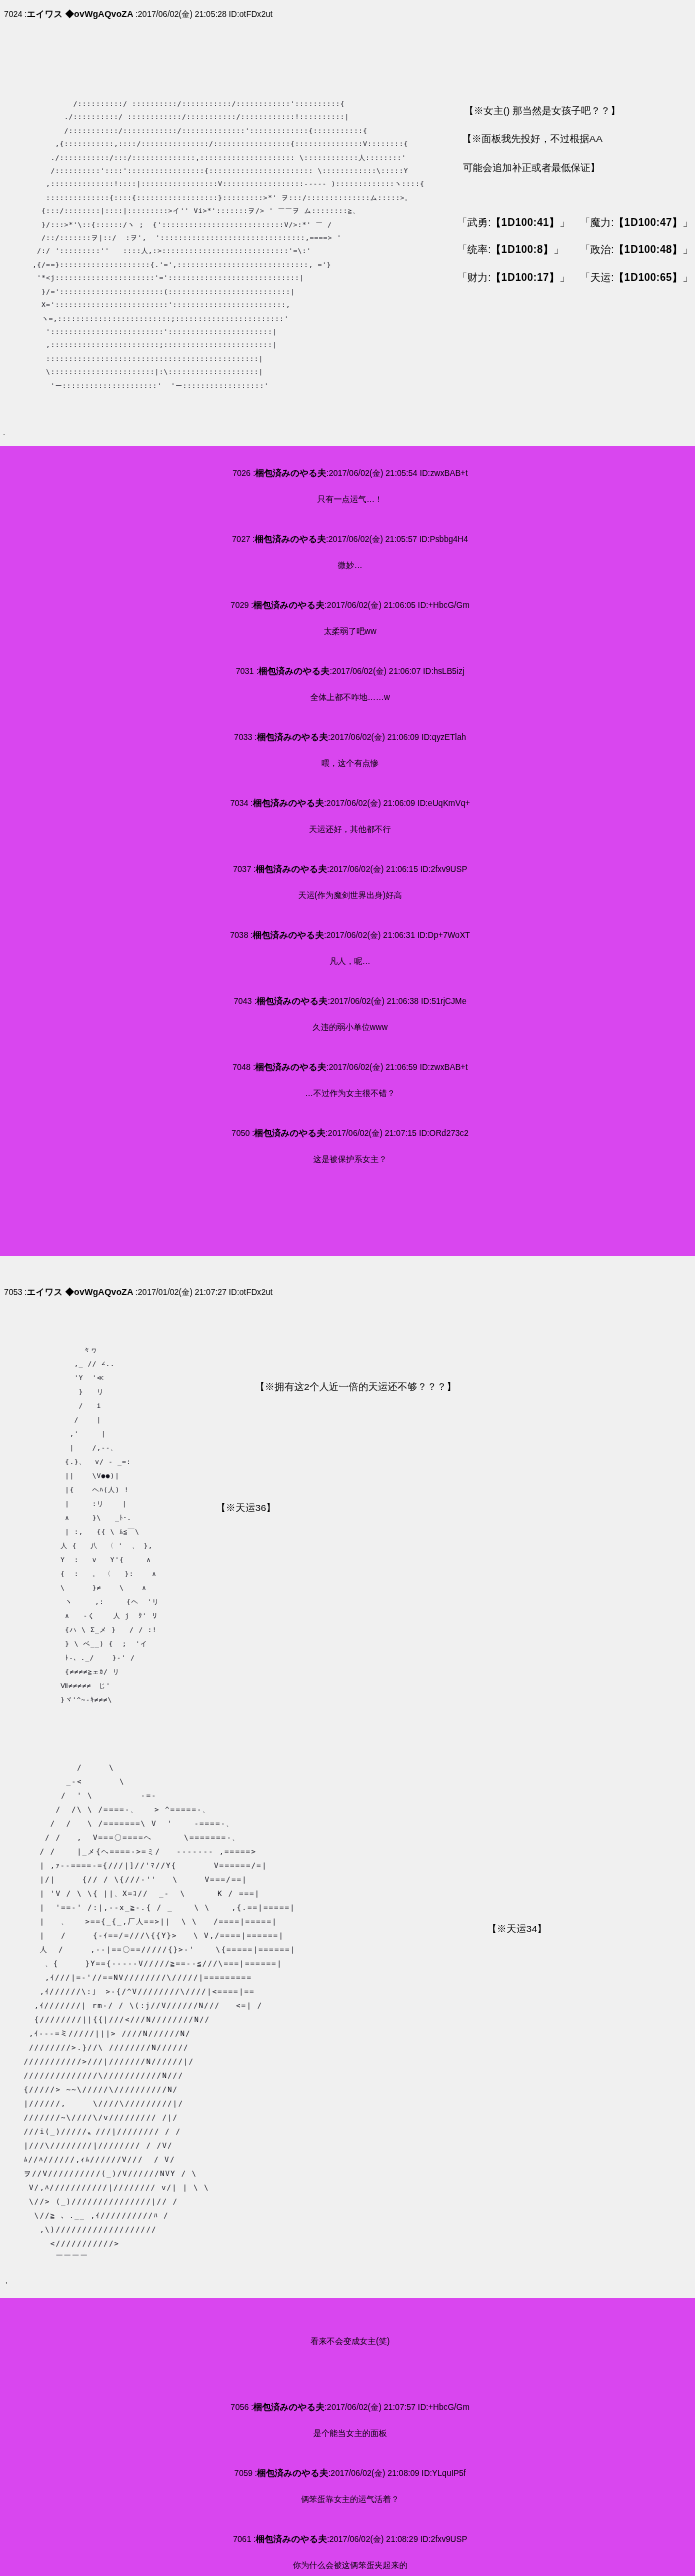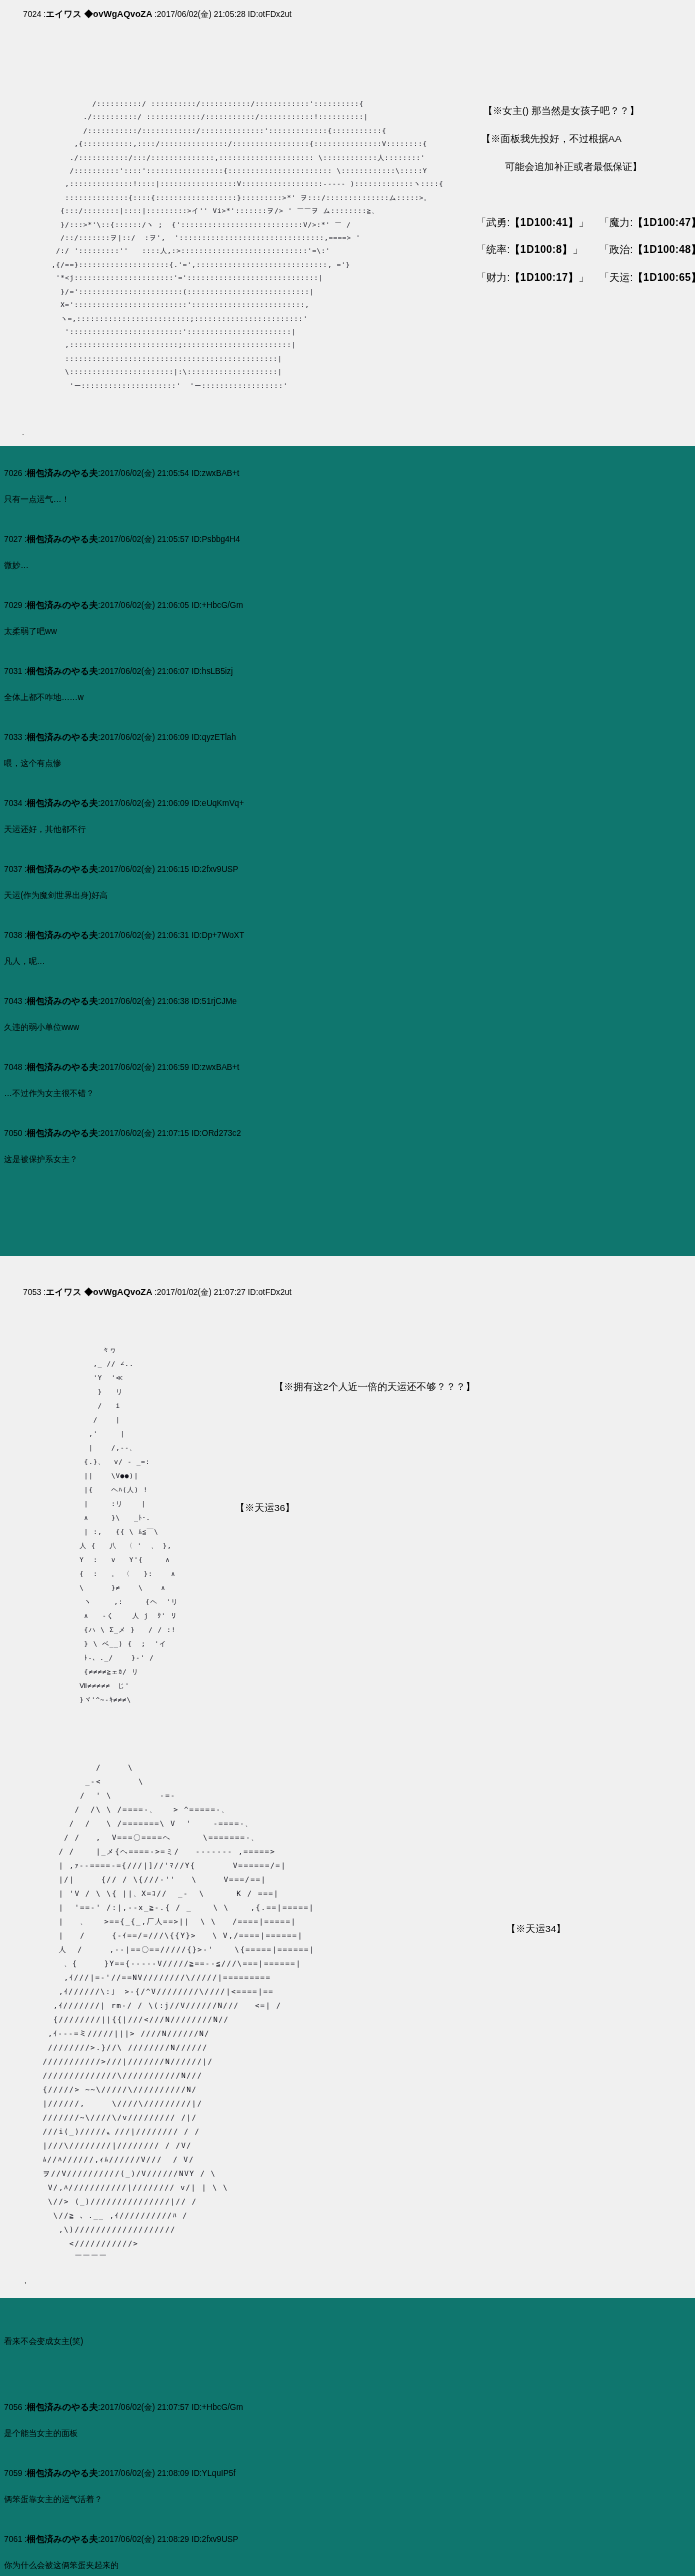--- a/index.html
+++ b/index.html
@@ -4,24 +4,24 @@
 <style>
   html,body { margin:0; padding:0; }
   body {
     width:696px; height:2793px;
     background:#f0f0f0;
     font-family:"Liberation Sans", sans-serif;
     color:#000;
     overflow-x:hidden;
   }
   section { box-sizing:border-box; }
-  .op { position:relative; background:#f0f0f0;margin-left:19px; }
+  .op { position:relative; background:#f0f0f0; }
   #op1 { height:446px; }
   #op2 { height:1042px; }
-  .replies { position:relative; background:#0f766e; overflow:hidden; }
+  .replies { position:relative; background:#d946ef; overflow:hidden;text-align:center; }
   #replies1 { height:810px; padding-top:22px; }
   #replies2 { height:472px; padding-top:23px; }
   .post-header { font-size:8.2px; line-height:10.3px; white-space:nowrap; }
   .post-header b { font-size:8.8px; }
   .reply { height:66px; padding-left:4.1px; }
   .reply .post-body { margin-top:15px; font-size:8.2px; line-height:11.3px; }
   .op .post-header { position:absolute; left:4.1px; }
   pre.aa {
     position:absolute; margin:0;
     font-family:"DejaVu Sans Mono", monospace;
@@ -64,21 +64,21 @@
    X=':::::::::::::::::::::::::':::::::::::::::::::::::::,
    ヽ=,:::::::::::::::::::::::::;::::::::::::::::::::::::'
     ':::::::::::::::::::::::::':::::::::::::::::::::::|
     ,::::::::::::::::::::::::;::::::::::::::::::::::::|
     :::::::::::::::::::::::::::::::::::::::::::::::|
     \:::::::::::::::::::::::|:\::::::::::::::::::::|
      'ー:::::::::::::::::::::'  'ー::::::::::::::::::'</pre>
 
   <div class="ann" style="left:464px;top:105px;">【※女主() 那当然是女孩子吧？？】</div>
   <div class="ann" style="left:462px;top:133px;">【※面板我先投好，不过根据AA</div>
-  <div class="ann" style="left:486px;top:162px;font-family:Liberation Mono, monospace;">可能会追加补正或者最低保证】</div>
+  <div class="ann" style="left:463px;top:162px;">可能会追加补正或者最低保证】</div>
 
   <div class="stats">
     <div class="stat-row">
       <span class="stat-cell"><span>「武勇:</span><b>【1D100:41】</b><span>」</span></span>
       <span class="stat-cell2"><span>「魔力:</span><b>【1D100:47】</b><span>」</span></span>
     </div>
     <div class="stat-row">
       <span class="stat-cell"><span>「统率:</span><b>【1D100:8】</b><span>」</span></span>
       <span class="stat-cell2"><span>「政治:</span><b>【1D100:48】</b><span>」</span></span>
     </div>

